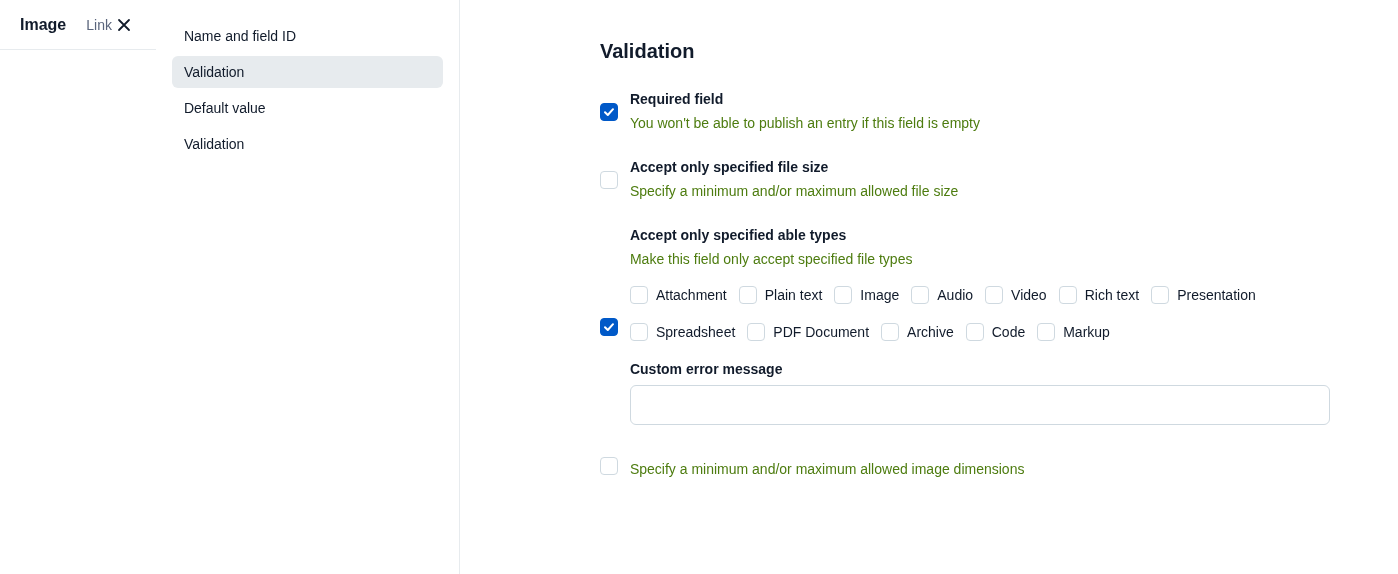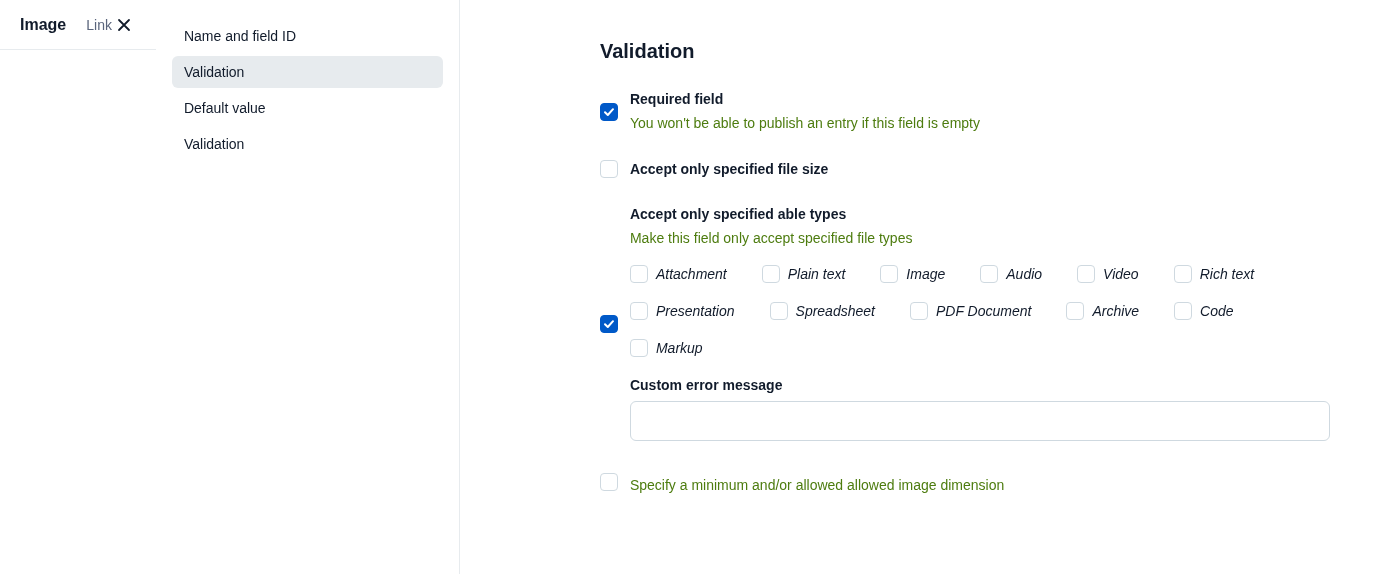--- a/index.html
+++ b/index.html
@@ -91,23 +91,22 @@
     color: #111b2b;
   }
   .opt-desc {
     font-size: 14px;
     color: #4d7c0f;
     margin-top: 8px;
   }
   .filetype-row {
     display: flex;
     flex-wrap: wrap;
-    gap: 18px 35px;
+    gap: 18px 12px;
     margin-top: 18px;
-    font-style: italic;
   }
   .ft {
     display: flex;
     align-items: center;
     gap: 8px;
     font-size: 14px;
     color: #111b2b;
     white-space: nowrap;
   }
   .field-label {
@@ -165,20 +164,21 @@
         <div class="opt-body">
           <div class="opt-label">Required field</div>
           <div class="opt-desc">You won't be able to publish an entry if this field is empty</div>
         </div>
       </div>
 
       <div class="option">
         <div class="checkbox"></div>
         <div class="opt-body">
           <div class="opt-label">Accept only specified file size</div>
+          <div class="opt-desc">Specify a minimum and/or maximum allowed file size</div>
         </div>
       </div>
 
       <div class="option">
         <div class="checkbox checked">
           <svg width="12" height="12" viewBox="0 0 12 12">
             <path d="M2 6.2 L4.8 9 L10 3.2" stroke="#fff" stroke-width="2" fill="none" stroke-linecap="round" stroke-linejoin="round"></path>
           </svg>
         </div>
         <div class="opt-body">
@@ -237,19 +237,19 @@
           </div>
 
           <div class="field-label">Custom error message</div>
           <input type="text" class="text-input" value="" style="">
         </div>
       </div>
 
       <div class="option" style="margin-bottom:0">
         <div class="checkbox"></div>
         <div class="opt-body">
-          <div class="opt-desc">Specify a minimum and/or allowed allowed image dimension</div>
+          <div class="opt-desc">Specify a minimum and/or maximum allowed image dimensions</div>
         </div>
       </div>
 
     </div>
   </div>
 </div>
 
 </body></html>

